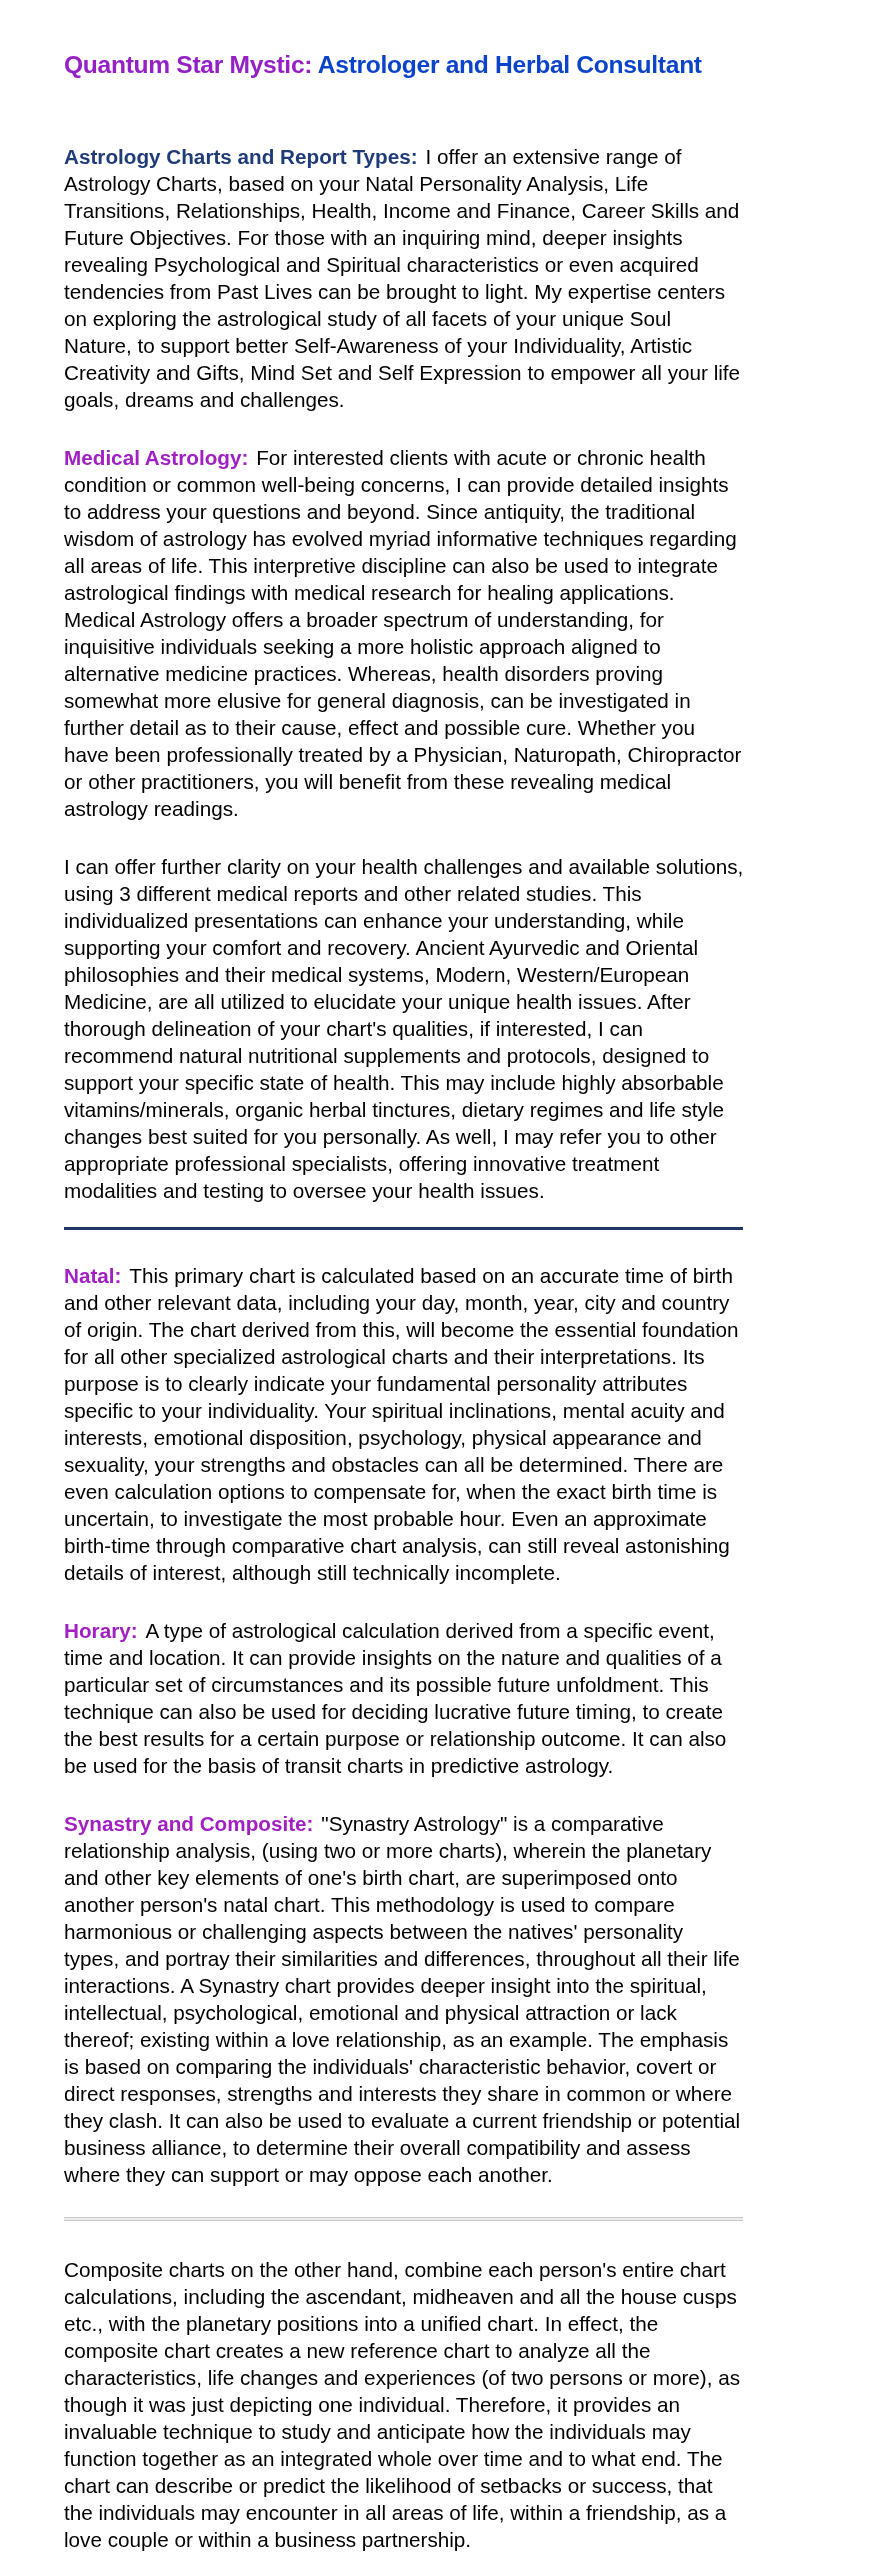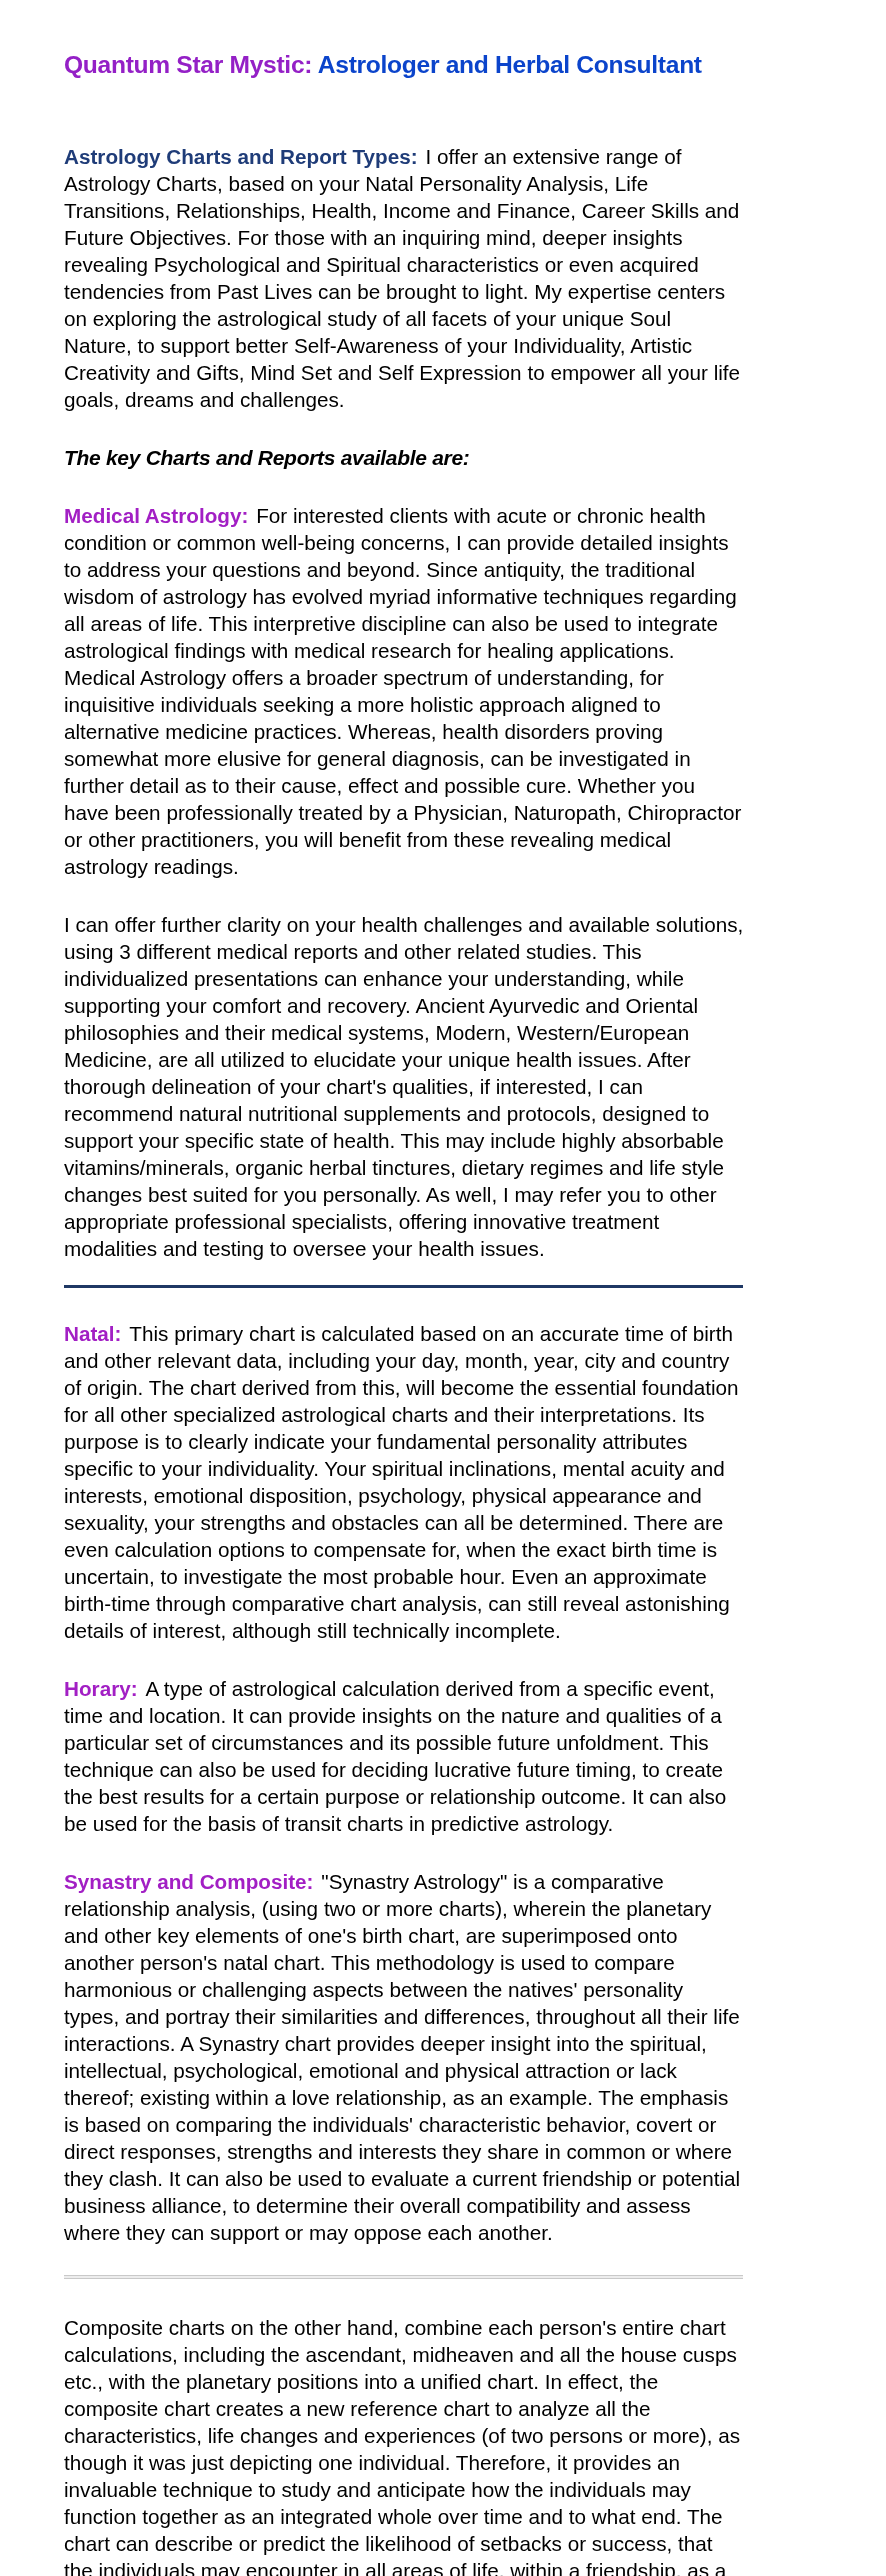--- a/index.html
+++ b/index.html
@@ -66,21 +66,20 @@
 </style>
 </head>
 <body>
 
 <div class="page" style="--title-purple: #9420C6; --title-blue: #0B44CB; --heading-navy: #1F3C78; --heading-purple: #A21FC4; --body-text: #000000; --divider-navy: #1F3864; --divider-gray-light: #EDEDED; --divider-gray-edge: #C9C9C9;">
 
   <h1 class="doc-title"><span class="t-purple">Quantum Star Mystic:</span> <span class="t-blue">Astrologer and Herbal Consultant</span></h1>
 
   <p class="body-par"><span class="plabel lbl-navy">Astrology Charts and Report Types:</span><span>I offer an extensive range of Astrology Charts, based on your Natal Personality Analysis, Life Transitions, Relationships, Health, Income and Finance, Career Skills and Future Objectives. For those with an inquiring mind, deeper insights revealing Psychological and Spiritual characteristics or even acquired tendencies from Past Lives can be brought to light. My expertise centers on exploring the astrological study of all facets of your unique Soul Nature, to support better Self-Awareness of your Individuality, Artistic Creativity and Gifts, Mind Set and Self Expression to empower all your life goals, dreams and challenges.</span></p>
 
-  <div class="subheading">The key Charts and Reports available are:</div>
 
   <p class="body-par"><span class="plabel lbl-purple">Medical Astrology:</span><span>For interested clients with acute or chronic health condition or common well-being concerns, I can provide detailed insights to address your questions and beyond. Since antiquity, the traditional wisdom of astrology has evolved myriad informative techniques regarding all areas of life. This interpretive discipline can also be used to integrate astrological findings with medical research for healing applications. Medical Astrology offers a broader spectrum of understanding, for inquisitive individuals seeking a more holistic approach aligned to alternative medicine practices. Whereas, health disorders proving somewhat more elusive for general diagnosis, can be investigated in further detail as to their cause, effect and possible cure. Whether you have been professionally treated by a Physician, Naturopath, Chiropractor or other practitioners, you will benefit from these revealing medical astrology readings.</span></p>
 
   <p class="body-par no-gap"><span>I can offer further clarity on your health challenges and available solutions, using 3 different medical reports and other related studies. This individualized presentations can enhance your understanding, while supporting your comfort and recovery. Ancient Ayurvedic and Oriental philosophies and their medical systems, Modern, Western/European Medicine, are all utilized to elucidate your unique health issues. After thorough delineation of your chart's qualities, if interested, I can recommend natural nutritional supplements and protocols, designed to support your specific state of health. This may include highly absorbable vitamins/minerals, organic herbal tinctures, dietary regimes and life style changes best suited for you personally. As well, I may refer you to other appropriate professional specialists, offering innovative treatment modalities and testing to oversee your health issues.</span></p>
 
   <hr class="rule-navy">
 
   <p class="body-par"><span class="plabel lbl-purple">Natal:</span><span>This primary chart is calculated based on an accurate time of birth and other relevant data, including your day, month, year, city and country of origin. The chart derived from this, will become the essential foundation for all other specialized astrological charts and their interpretations. Its purpose is to clearly indicate your fundamental personality attributes specific to your individuality. Your spiritual inclinations, mental acuity and interests, emotional disposition, psychology, physical appearance and sexuality, your strengths and obstacles can all be determined. There are even calculation options to compensate for, when the exact birth time is uncertain, to investigate the most probable hour. Even an approximate birth-time through comparative chart analysis, can still reveal astonishing details of interest, although still technically incomplete.</span></p>
 
   <p class="body-par"><span class="plabel lbl-purple">Horary:</span><span>A type of astrological calculation derived from a specific event, time and location. It can provide insights on the nature and qualities of a particular set of circumstances and its possible future unfoldment. This technique can also be used for deciding lucrative future timing, to create the best results for a certain purpose or relationship outcome. It can also be used for the basis of transit charts in predictive astrology.</span></p>

